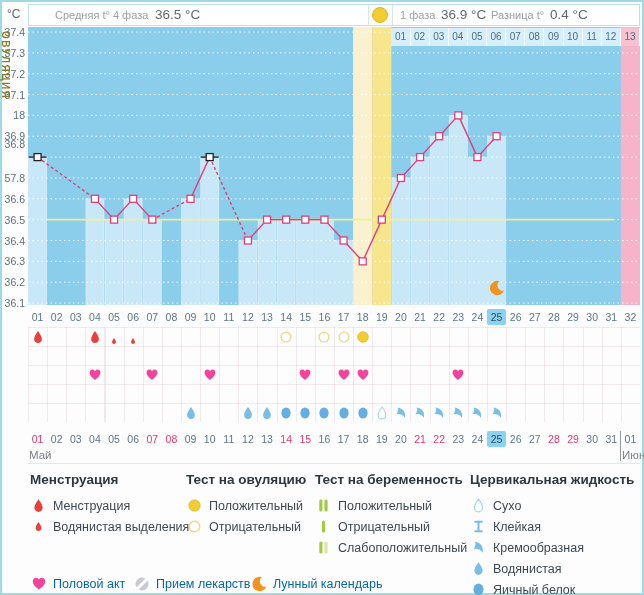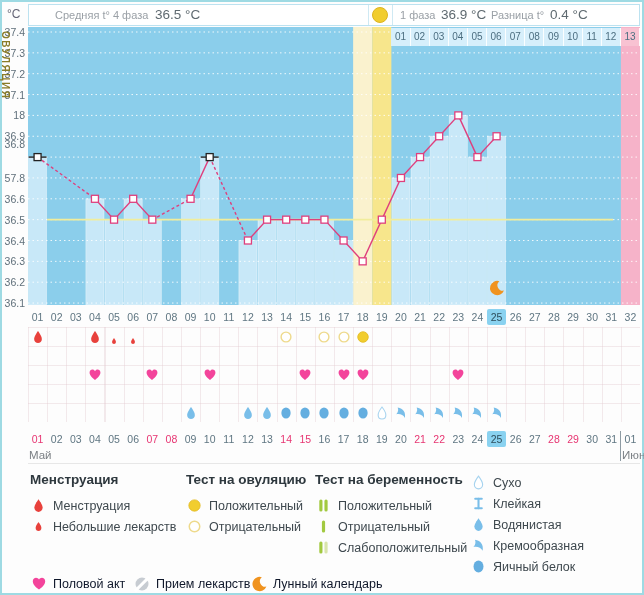--- a/index.html
+++ b/index.html
@@ -54,21 +54,21 @@
   #hline { left:28px; top:463px; width:612px; height:1px; background:#e7e7e7; }
 
   
   .lg-col { position:absolute; top:472px; }
   .lg-title { font-size:13.5px; font-weight:bold; color:#2e383e; margin-bottom:8px; white-space:nowrap; }
   .lg-item { display:flex; align-items:center; height:21px; white-space:nowrap; }
   .lg-item .ic { width:17px; display:flex; justify-content:center; margin-right:6px; }
   .lg-item .lb { font-size:12.5px; color:#3e484e; }
   .lg-foot { position:absolute; top:576px; display:flex; align-items:center; white-space:nowrap; }
   .lg-foot .ic { width:18px; display:flex; justify-content:center; margin-right:5px; }
-  .lg-foot .lb { font-size:12.5px; color:#0f172a; }
+  .lg-foot .lb { font-size:12.5px; color:#0369a1; }
 </style>
 </head>
 <body>
 
 <div id="frame">
 
   <div class="abs" id="unit">°C</div>
 
   <div class="abs" id="headerbox">
     <span class="hlabel" style="left:26px">Средняя t° 4 фаза</span>
@@ -384,21 +384,21 @@
           <span class="lb">Менструация</span>
         </div>
         <div class="lg-item">
           <span class="ic">
             <svg width="15" height="15" viewBox="0 0 14 16">
               <g transform="translate(2.1,2.4) scale(0.7)">
                 <path d="M7 1.2 C7 1.2 2.6 7 2.6 10.2 C2.6 12.9 4.6 14.8 7 14.8 C9.4 14.8 11.4 12.9 11.4 10.2 C11.4 7 7 1.2 7 1.2 Z" fill="#e8413c"></path>
               </g>
             </svg>
           </span>
-          <span class="lb">Небольшие лекарств</span>
+          <span class="lb">Водянистая выделения</span>
         </div>
       </div>
       <div class="lg-col" style="left: 186px;">
         <div class="lg-title">Тест на овуляцию</div>
         <div class="lg-item">
           <span class="ic">
             <svg width="15" height="15" viewBox="0 0 14 16">
               <circle cx="7" cy="8" r="6" fill="#f1cd2f" stroke="#e3bc25"></circle>
             </svg>
           </span>
@@ -436,20 +436,21 @@
           <span class="ic">
             <svg width="15" height="15" viewBox="0 0 14 16">
               <rect x="2.5" y="1.5" width="3.4" height="13" rx="1.6" fill="#a2c940"></rect>
               <rect x="8" y="1.5" width="3.4" height="13" rx="1.6" fill="#d9e5ab"></rect>
             </svg>
           </span>
           <span class="lb">Слабоположительный</span>
         </div>
       </div>
       <div class="lg-col" style="left: 470px;">
+        <div class="lg-title">Цервикальная жидкость</div>
         <div class="lg-item">
           <span class="ic">
             <svg width="15" height="15" viewBox="0 0 14 16">
               <path d="M7 1.2 C7 1.2 2.6 7 2.6 10.2 C2.6 12.9 4.6 14.8 7 14.8 C9.4 14.8 11.4 12.9 11.4 10.2 C11.4 7 7 1.2 7 1.2 Z" fill="#ffffff" stroke="#a6d3ef" stroke-width="1.2"></path>
             </svg>
           </span>
           <span class="lb">Сухо</span>
         </div>
         <div class="lg-item">
           <span class="ic">
@@ -459,32 +460,32 @@
                 <line x1="7" y1="3" x2="7" y2="13"></line>
                 <line x1="3.5" y1="13" x2="10.5" y2="13"></line>
               </g>
             </svg>
           </span>
           <span class="lb">Клейкая</span>
         </div>
         <div class="lg-item">
           <span class="ic">
             <svg width="15" height="15" viewBox="0 0 14 16">
+              <path d="M3.2 1.8 C9.6 2.6 12.6 7.4 11.4 13.6 C9.4 9.8 6.2 8.8 1.6 9.4 C4 7 4.2 4.2 3.2 1.8 Z" fill="#79bee9"></path>
+            </svg>
+          </span>
+          <span class="lb">Кремообразная</span>
+        </div>
+        <div class="lg-item">
+          <span class="ic">
+            <svg width="15" height="15" viewBox="0 0 14 16">
               <path d="M7 1.2 C7 1.2 2.6 7 2.6 10.2 C2.6 12.9 4.6 14.8 7 14.8 C9.4 14.8 11.4 12.9 11.4 10.2 C11.4 7 7 1.2 7 1.2 Z" fill="#79bee9"></path>
             </svg>
           </span>
           <span class="lb">Водянистая</span>
-        </div>
-        <div class="lg-item">
-          <span class="ic">
-            <svg width="15" height="15" viewBox="0 0 14 16">
-              <path d="M3.2 1.8 C9.6 2.6 12.6 7.4 11.4 13.6 C9.4 9.8 6.2 8.8 1.6 9.4 C4 7 4.2 4.2 3.2 1.8 Z" fill="#79bee9"></path>
-            </svg>
-          </span>
-          <span class="lb">Кремообразная</span>
         </div>
         <div class="lg-item">
           <span class="ic">
             <svg width="15" height="15" viewBox="0 0 14 16">
               <ellipse cx="7" cy="8" rx="5.3" ry="6.3" fill="#64aee0"></ellipse>
             </svg>
           </span>
           <span class="lb">Яичный белок</span>
         </div>
       </div>

